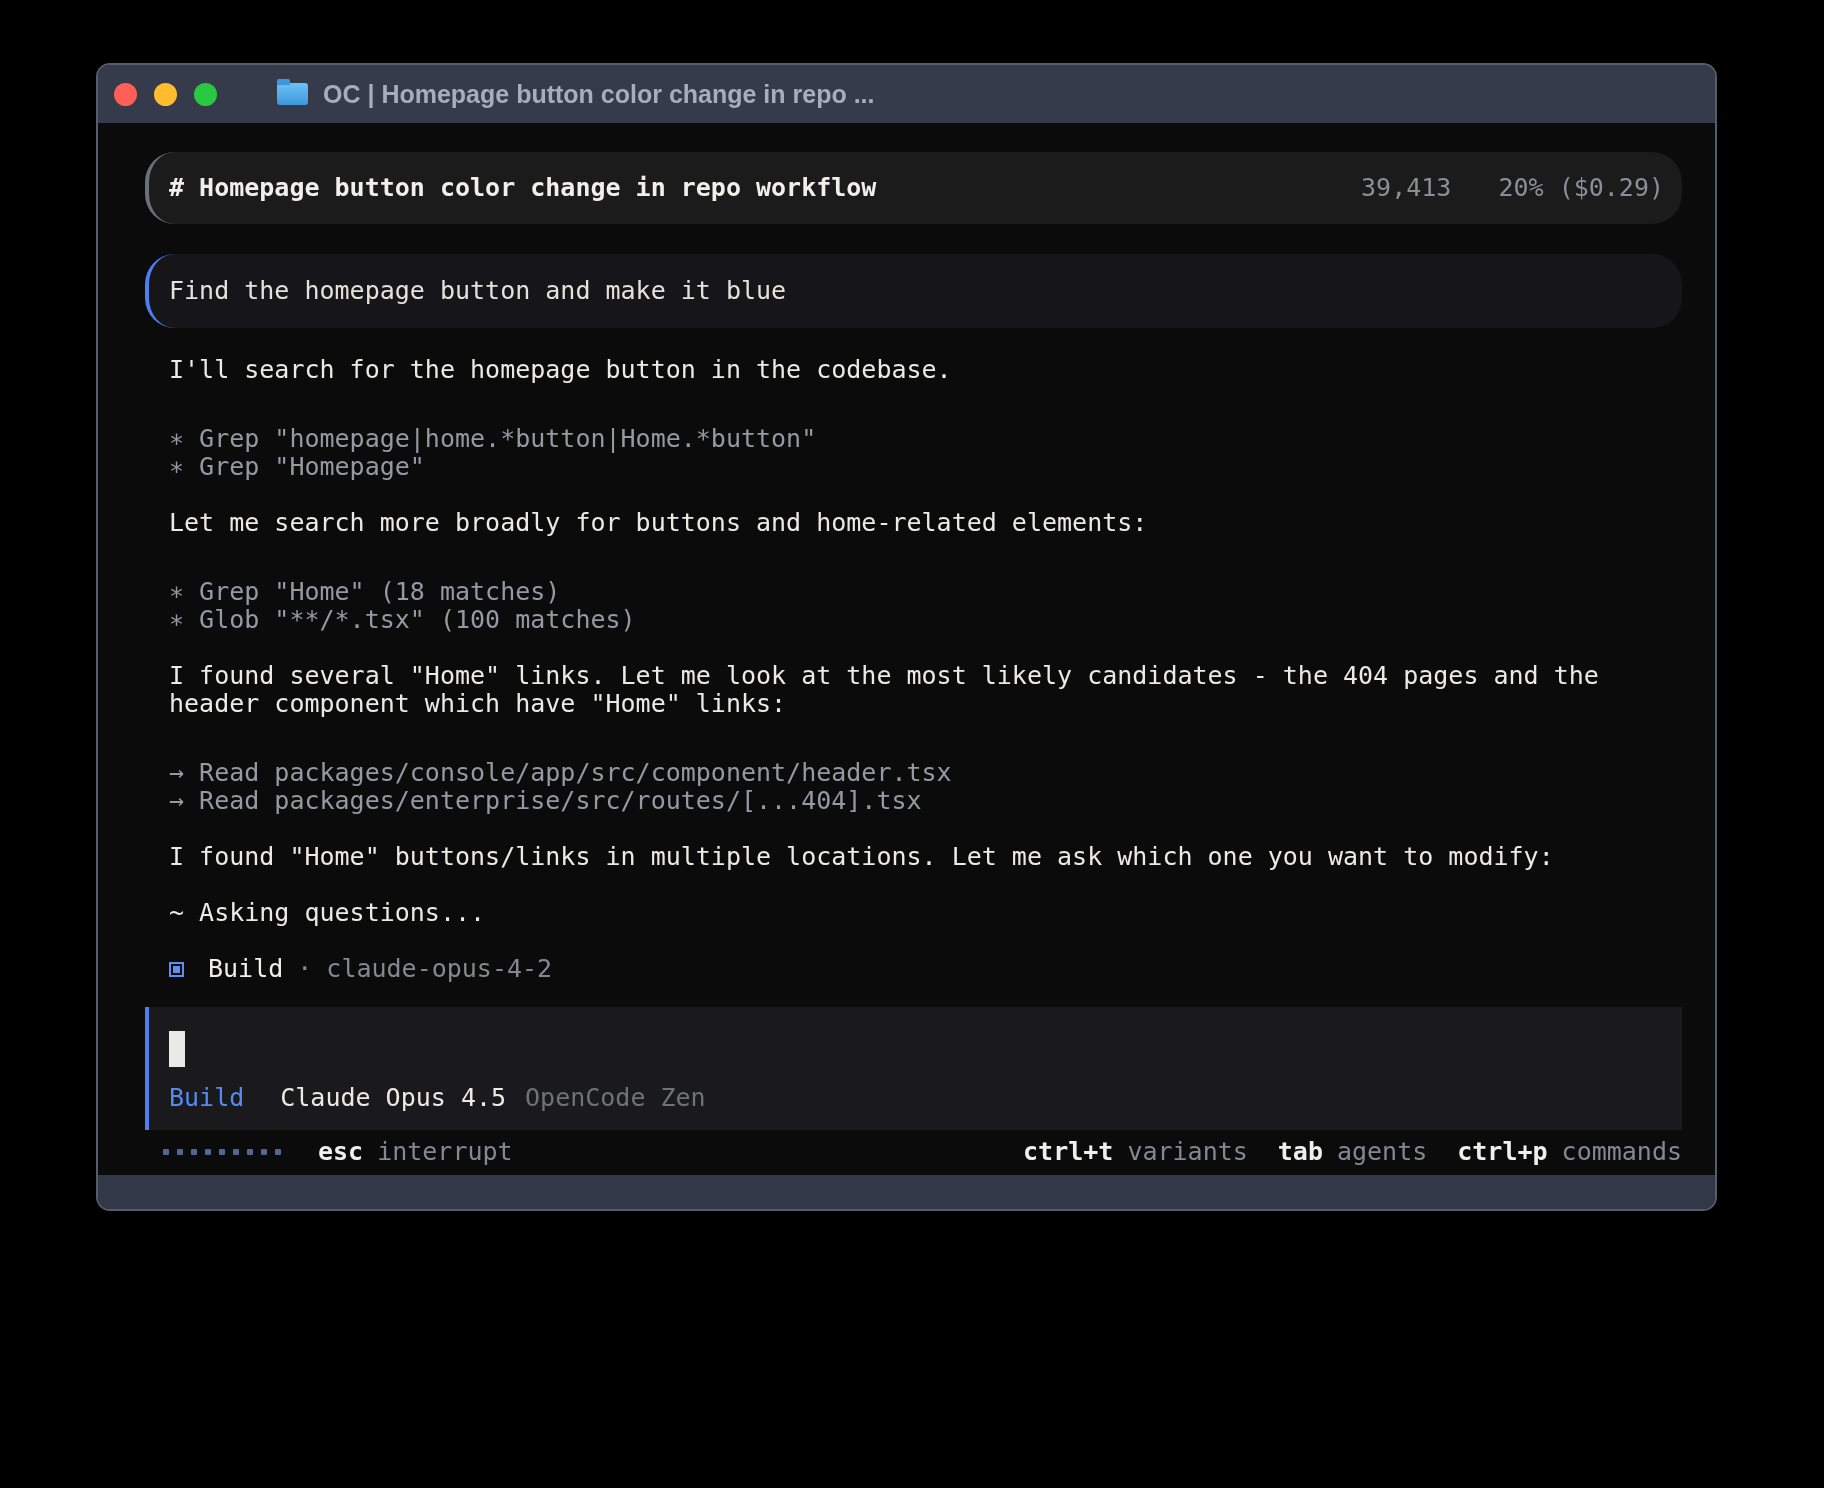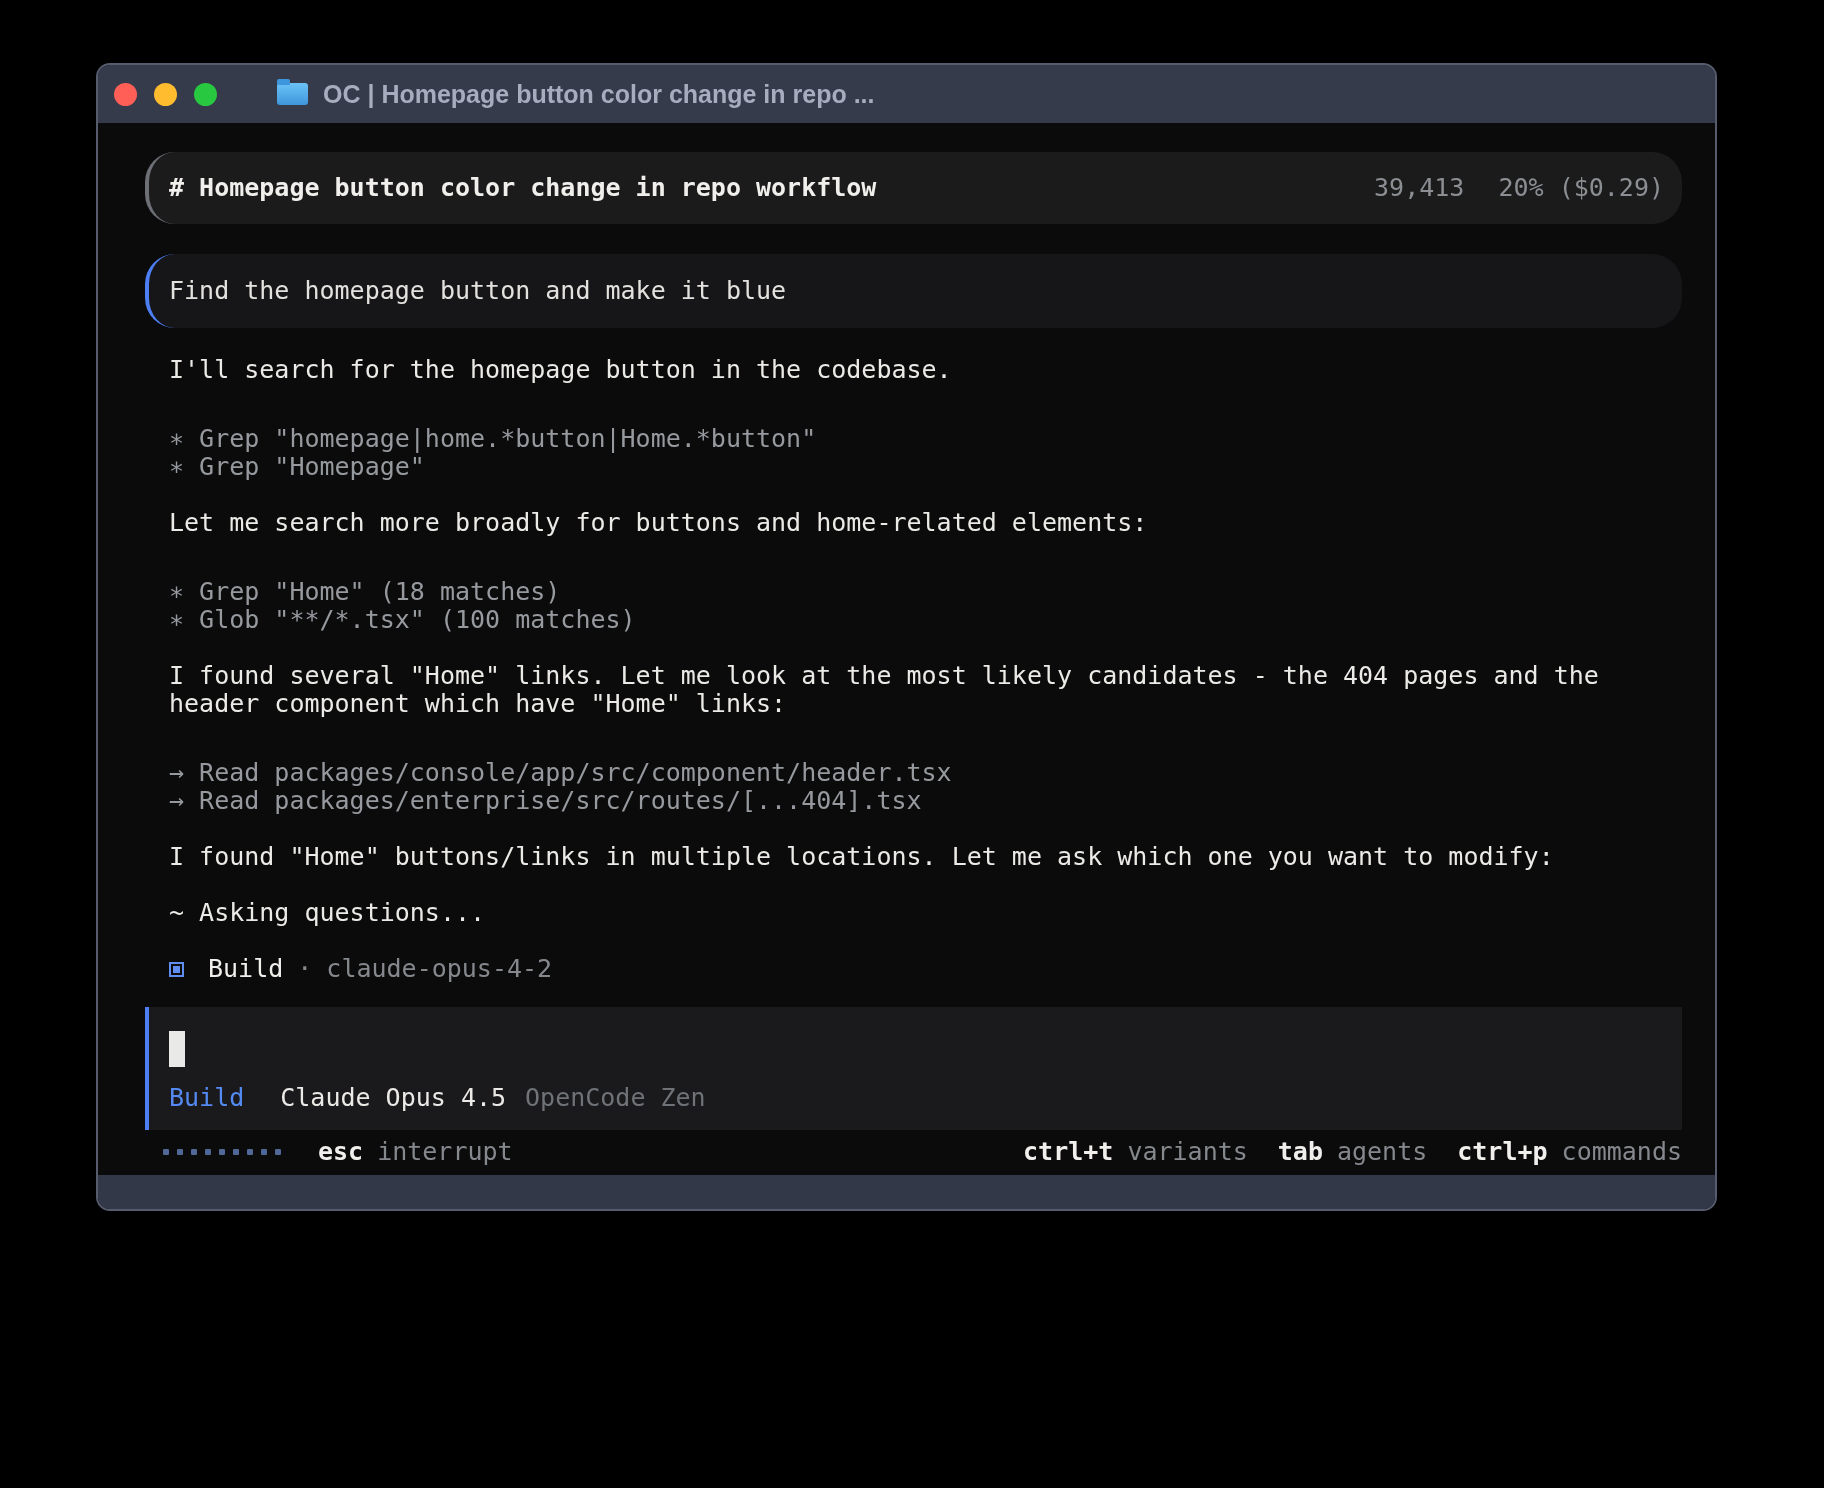--- a/index.html
+++ b/index.html
@@ -35,21 +35,21 @@
     color:#eceae6;overflow:hidden;
   }
   .block{border-left:4px solid #6d7075;background:#1a1a1b;border-radius:30px;}
 
   .session-header{
     display:flex;justify-content:space-between;align-items:center;
     padding:22px 18px 22px 20px;background:#1b1b1c;
   }
   .session-title{font-weight:bold;color:#f0efec;white-space:nowrap;}
   .session-stats{color:#8b8e92;white-space:nowrap;}
-  .session-stats .usage{margin-left:19px;}
+  .session-stats .usage{margin-left:32px;}
 
   .user-block{
     margin-top:30px;border-left-color:#4d7ef2;background:#161618;
     padding:23px 18px 23px 20px;color:#e4e2de;
   }
 
   .transcript{margin-left:24px;}
   .txt{margin:28px 0 0 0;color:#eceae6;}
   .tool-group{margin-top:41px;}
   .tool-line{color:#96999e;}

